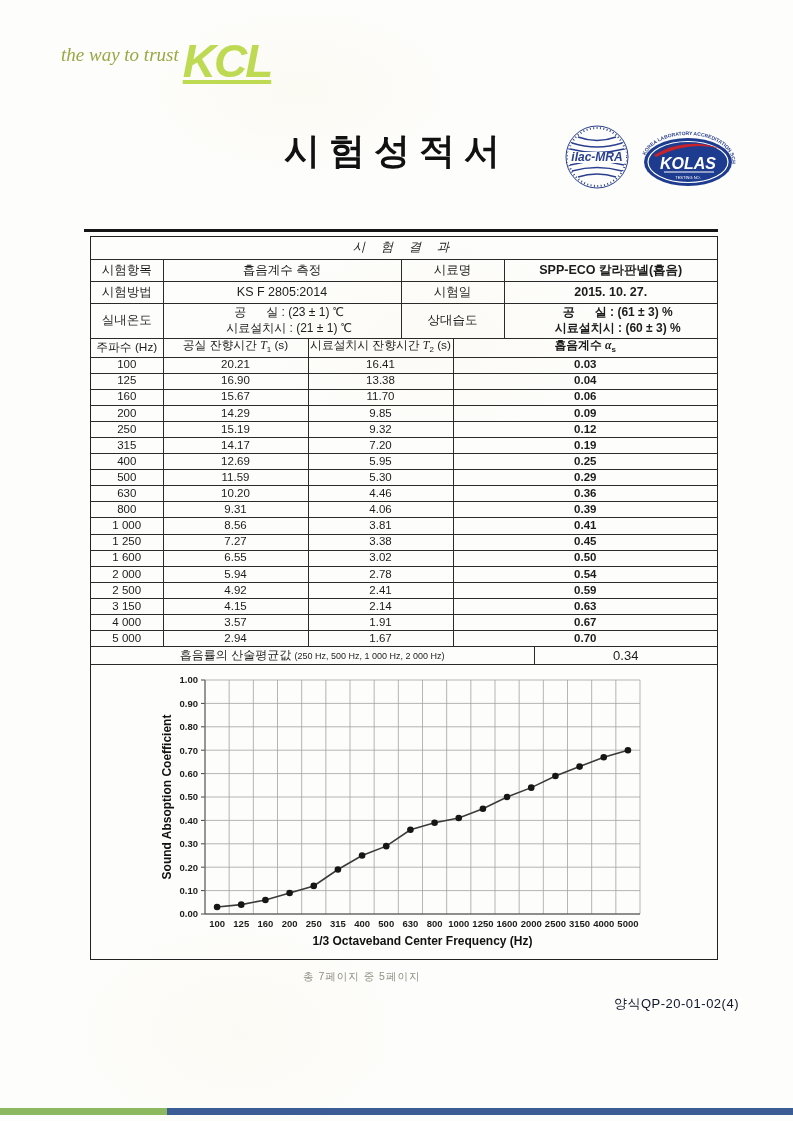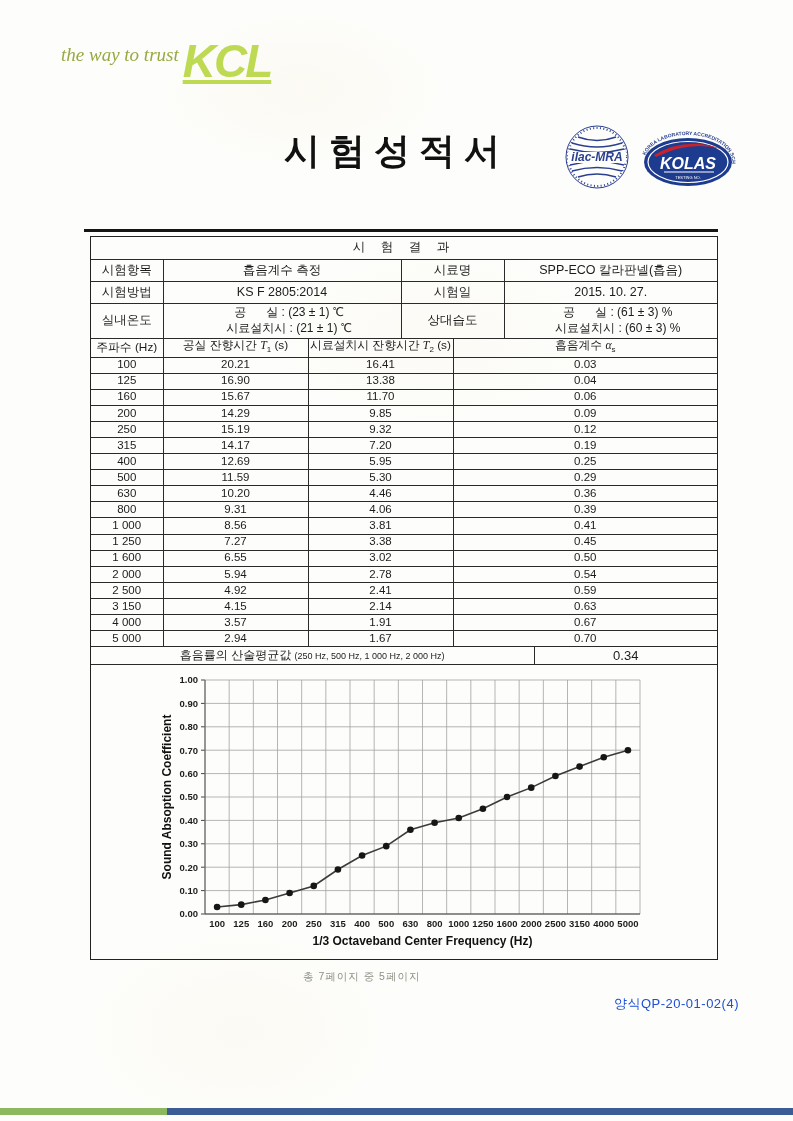--- a/index.html
+++ b/index.html
@@ -19,22 +19,22 @@
   .report-line .lbl { font-weight:bold; letter-spacing:1px; }
   .report-line .val { font-size:14px; margin-left:26px; letter-spacing:.5px; }
 
   .badges { position:absolute; top:122px; left:562px; display:flex; align-items:center; }
 
   
   .rule-top { position:absolute; top:229px; left:84px; width:634px; height:3px; background:#151515; }
   .results-box { position:absolute; top:236px; left:90px; width:628px; border:1.4px solid #222; background:transparent; }
   table { border-collapse:collapse; width:100%; table-layout:fixed; }
   td { border:1px solid #2a2a2a; text-align:center; color:#1c1c1c; overflow:hidden; }
-  td.noL { border-left:none; } td.noR { border-right:none; }
-  tr.noT td { border-top:none; }
+  td.noL { border-left:none; } td.noR { border-right:none;font-weight:bold; }
+  tr.noT td { border-top:none;font-style:italic; }
 
   .tbl-title td { height:22px; font-size:13.5px; letter-spacing:6px; font-weight:500; }
   .info td { height:22px; font-size:12.5px; }
   .info .two-line { height:35px; }
   .info .lv { text-align:center; padding-left:14px; white-space:pre; font-size:12px; line-height:15.5px; }
 
   .data td { height:16.1px; font-size:11.5px; line-height:1; }
   .data tr.hdr td { height:19px; font-size:11.8px;margin-top:35px; }
   .ser { font-family:"Liberation Serif", serif; font-style:italic; }
   sub { font-size:8px; }
@@ -43,21 +43,21 @@
   .avg .avg-note { font-size:9px; color:#222; }
   .avg .avg-val { font-weight:normal; font-size:13px; }
 
   .chart-box { position:relative; height:294px; }
   .chart-box svg { position:absolute; top:0; left:0; }
   .tick { font-size:9.5px; font-weight:bold; fill:#1c1c1c; font-family:"Liberation Sans", sans-serif; }
   .axis-title { font-size:12px; font-weight:bold; fill:#111; font-family:"Liberation Sans", sans-serif; }
 
   
   .footer-page { position:absolute; top:970px; left:303px; font-size:10.5px; color:#8f8f85; letter-spacing:1px; }
-  .footer-form { position:absolute; top:995px; right:54px; font-size:13px; color:#1d4ed8; letter-spacing:.5px; }
+  .footer-form { position:absolute; top:995px; right:54px; font-size:13px; color:#0f172a; letter-spacing:.5px; }
 
   .bottom-bar { position:absolute; top:1108px; left:0; width:100%; height:7px; display:flex; }
   .bar-green { width:167px; height:100%; background:#8cb860; }
   .bar-blue { flex:1; height:100%; background:#3c5c96; }
 
   
   .scan-tint { position:absolute; inset:0; pointer-events:none;
     background:
       radial-gradient(220px 120px at 38% 8%, rgba(238,224,180,.12), transparent 70%),
       radial-gradient(260px 140px at 55% 30%, rgba(238,224,180,.08), transparent 70%),

